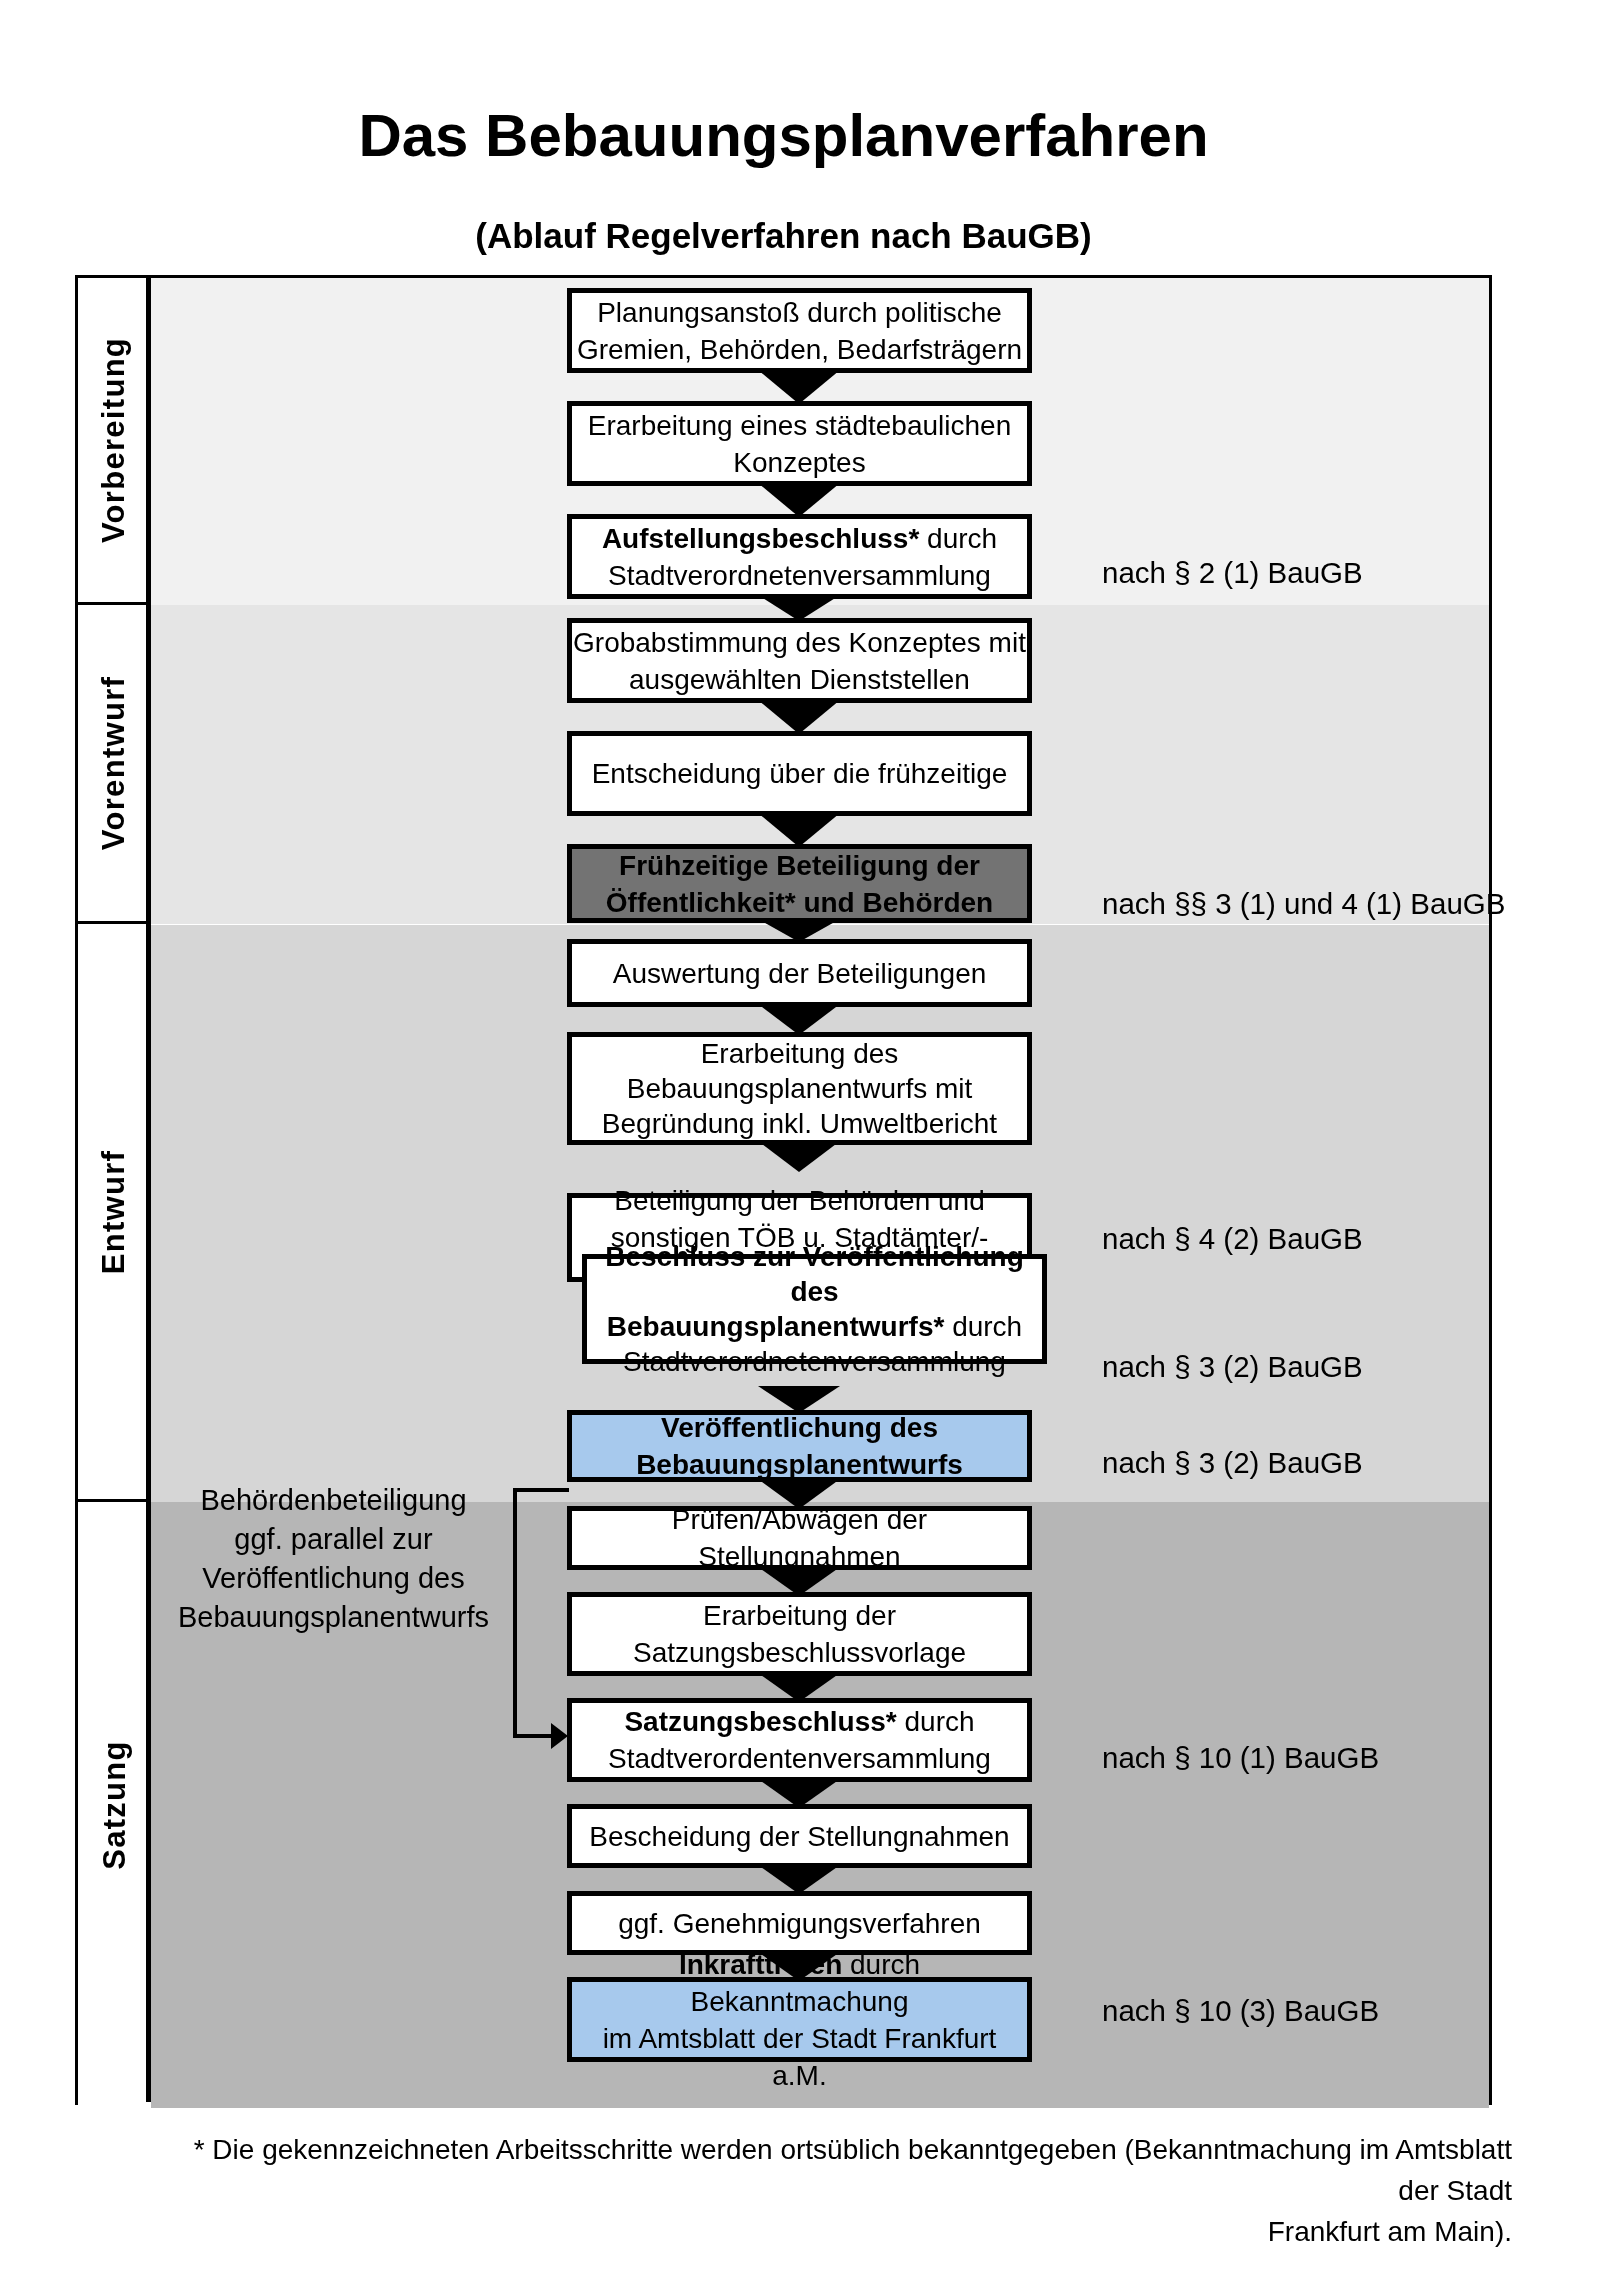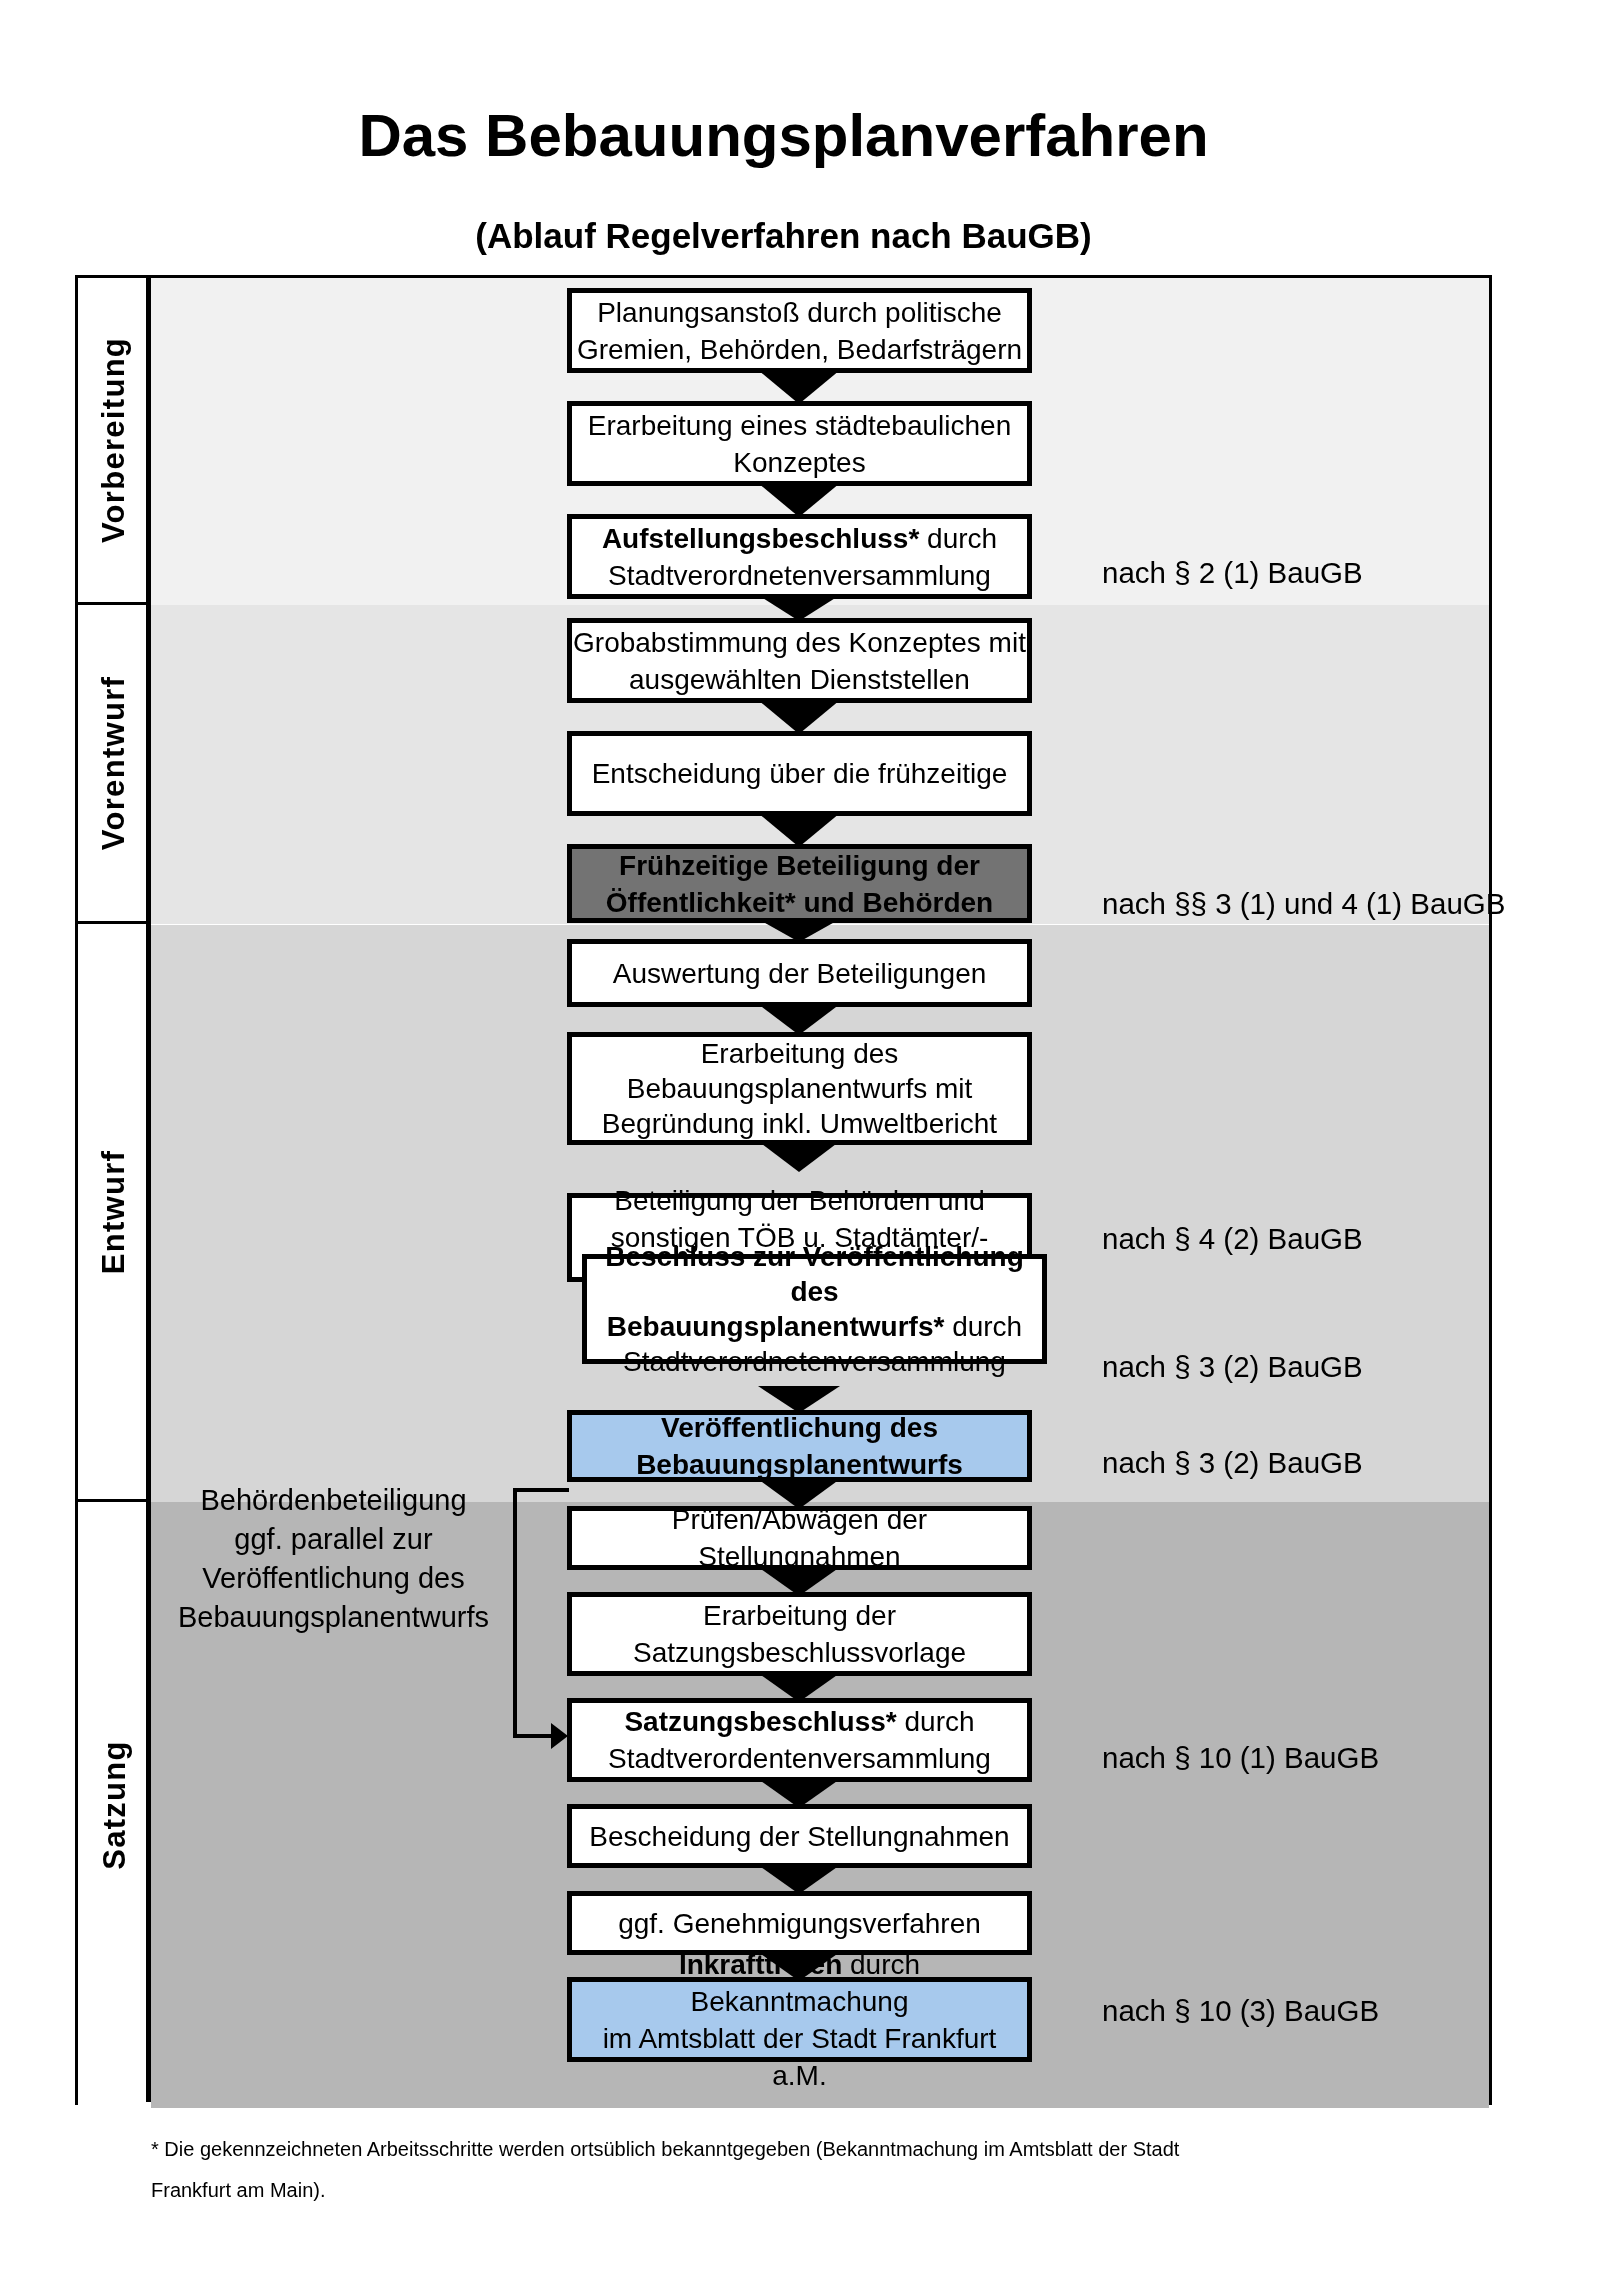--- a/index.html
+++ b/index.html
@@ -48,21 +48,21 @@
   }
   .conn-v{position:absolute;left:435px;top:1210px;width:3.9px;height:250px;background:#000;}
   .conn-h-top{position:absolute;left:435px;top:1210px;width:56px;height:3.9px;background:#000;}
   .conn-h-bot{position:absolute;left:435px;top:1456px;width:41px;height:3.9px;background:#000;}
   .conn-head{
     position:absolute;left:473px;top:1445px;width:0;height:0;
     border-left:17px solid #000;border-top:13px solid transparent;border-bottom:13px solid transparent;
   }
   .footnote{
     position:absolute;left:151px;top:2129px;width:1361px;
-    font-size:20px;line-height:41px;white-space:pre-line;text-align:left;
+    font-size:28px;line-height:41px;white-space:pre-line;text-align:right;
   }
 </style>
 </head>
 <body>
 
 <div class="page">
 
   <div class="title">Das Bebauungsplanverfahren</div>
   <div class="subtitle">(Ablauf Regelverfahren nach BauGB)</div>
 

